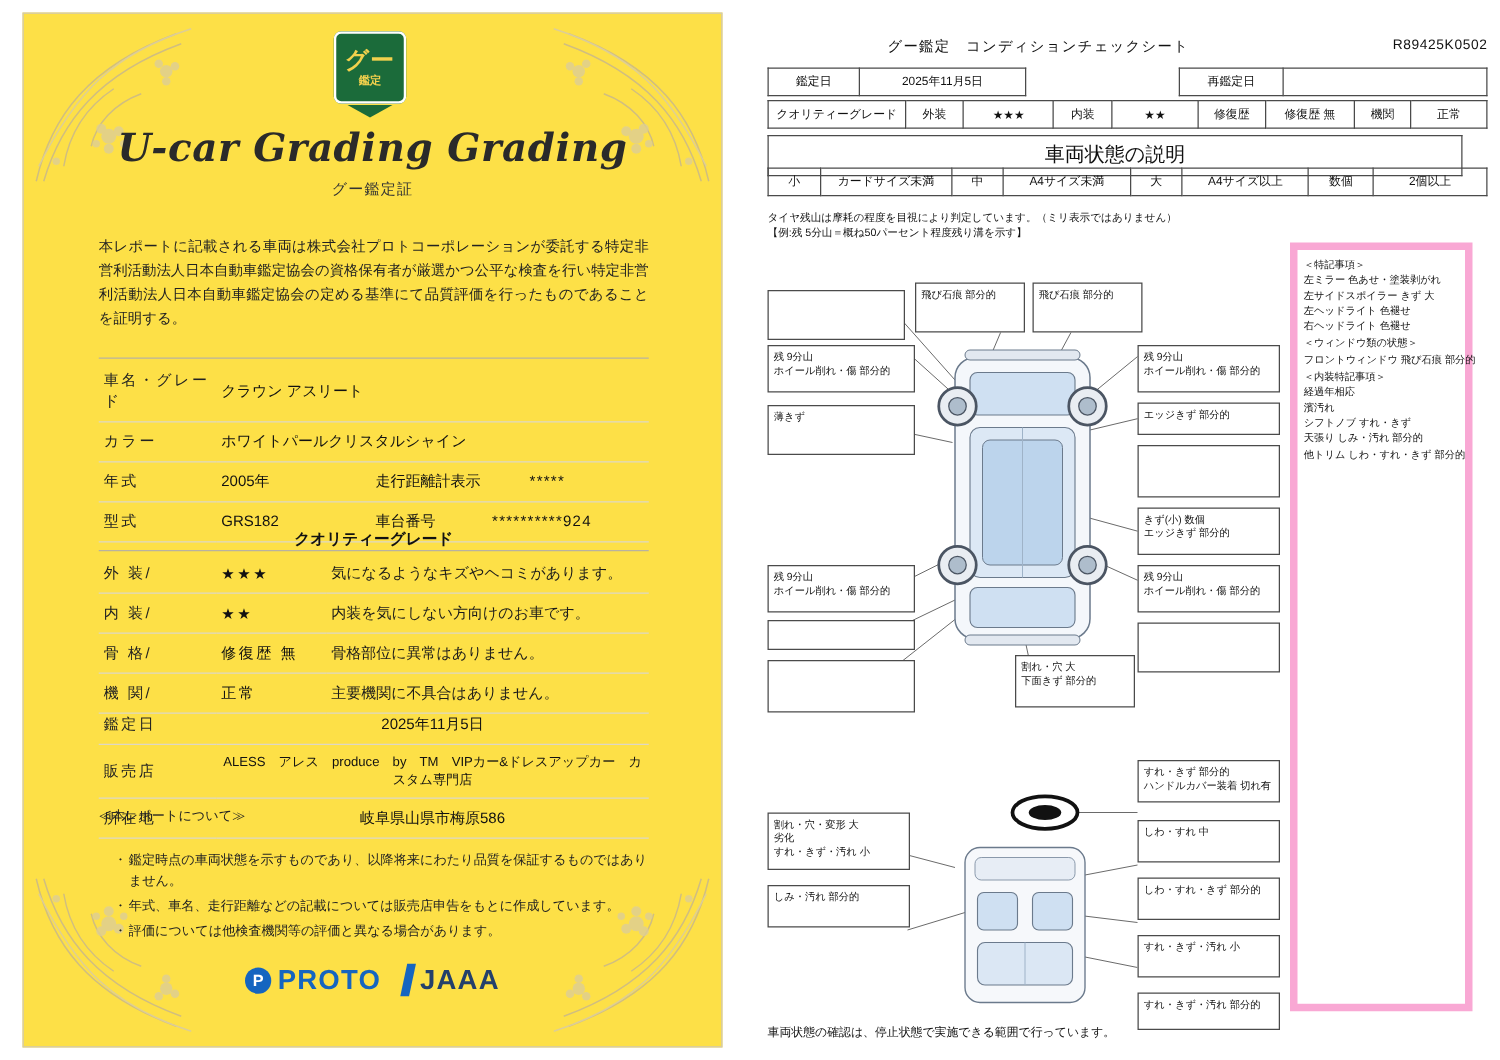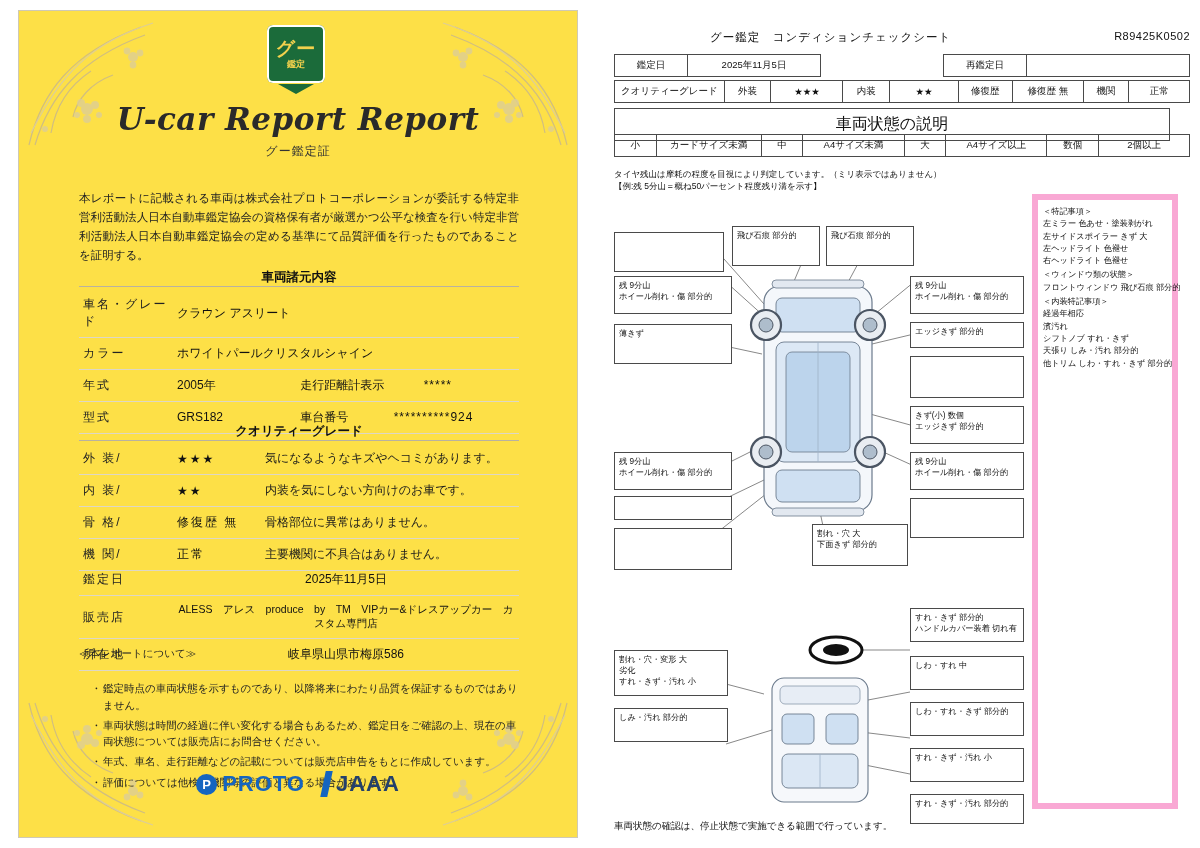--- a/index.html
+++ b/index.html
@@ -246,26 +246,25 @@
       </g>
     </svg>
 
     <div class="goo-badge">
       <div class="shield">
         <div class="g1">グー</div>
         <div class="g2">鑑定</div>
       </div>
     </div>
 
-    <div class="title-script">U-car Report Report</div>
+    <div class="title-script">U-car Grading Grading</div>
     <div class="title-sub">グー鑑定証</div>
 
     <div class="intro">本レポートに記載される車両は株式会社プロトコーポレーションが委託する特定非営利活動法人日本自動車鑑定協会の資格保有者が厳選かつ公平な検査を行い特定非営利活動法人日本自動車鑑定協会の定める基準にて品質評価を行ったものであることを証明する。</div>
 
-    <div class="sec-title" style="top:258px;">車両諸元内容</div>
     <div class="rule" style="top:275px;"></div>
 
     <table class="spec" style="top:278px;">
       <tbody>
           <tr>
         <td class="lbl">車名・グレード</td>
         <td class="val">クラウン アスリート</td>
       </tr>
       <tr>
         <td class="lbl">カラー</td>
@@ -332,21 +331,20 @@
         <td class="lbl">所在地</td>
         <td class="val c">岐阜県山県市梅原586</td>
       </tr>
     </tbody>
       </table>
 
     <div class="notes">
       <div class="nh">≪本レポートについて≫</div>
       <ul>
         <li>鑑定時点の車両状態を示すものであり、以降将来にわたり品質を保証するものではありません。</li>
-        <li>車両状態は時間の経過に伴い変化する場合もあるため、鑑定日をご確認の上、現在の車両状態については販売店にお問合せください。</li>
         <li>年式、車名、走行距離などの記載については販売店申告をもとに作成しています。</li>
         <li>評価については他検査機関等の評価と異なる場合があります。</li>
       </ul>
     </div>
 
     <div class="logos">
       <div class="proto">
         <div class="pdot">P</div>
         <div class="ptxt">PROTO</div>
       </div>

